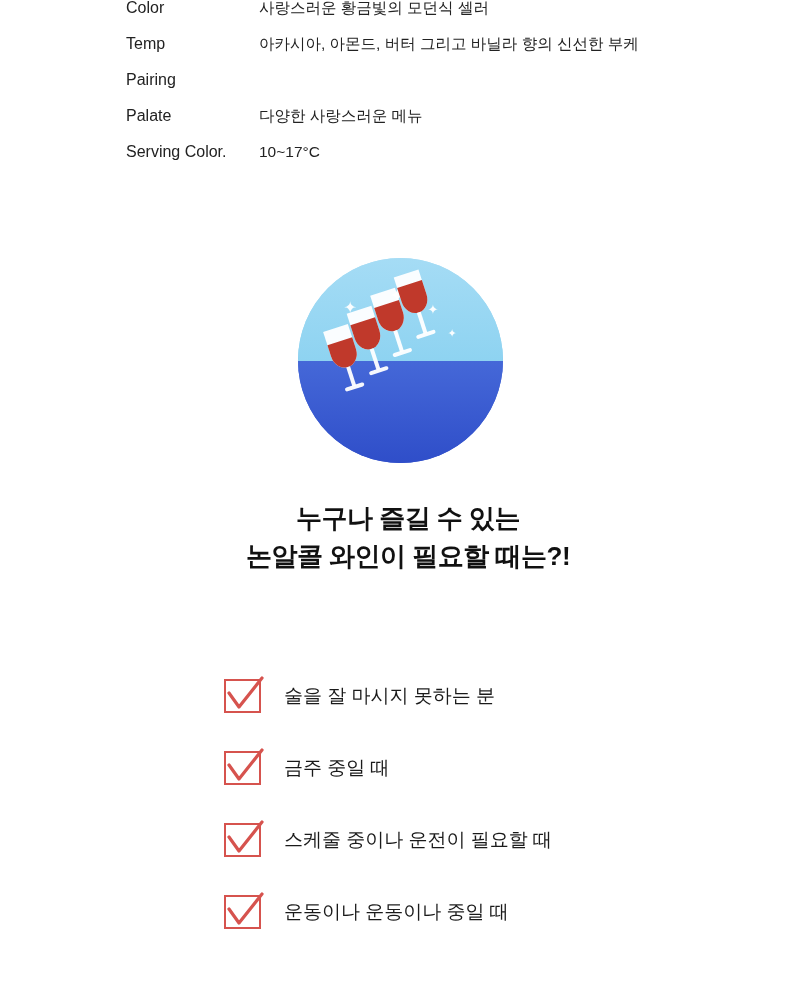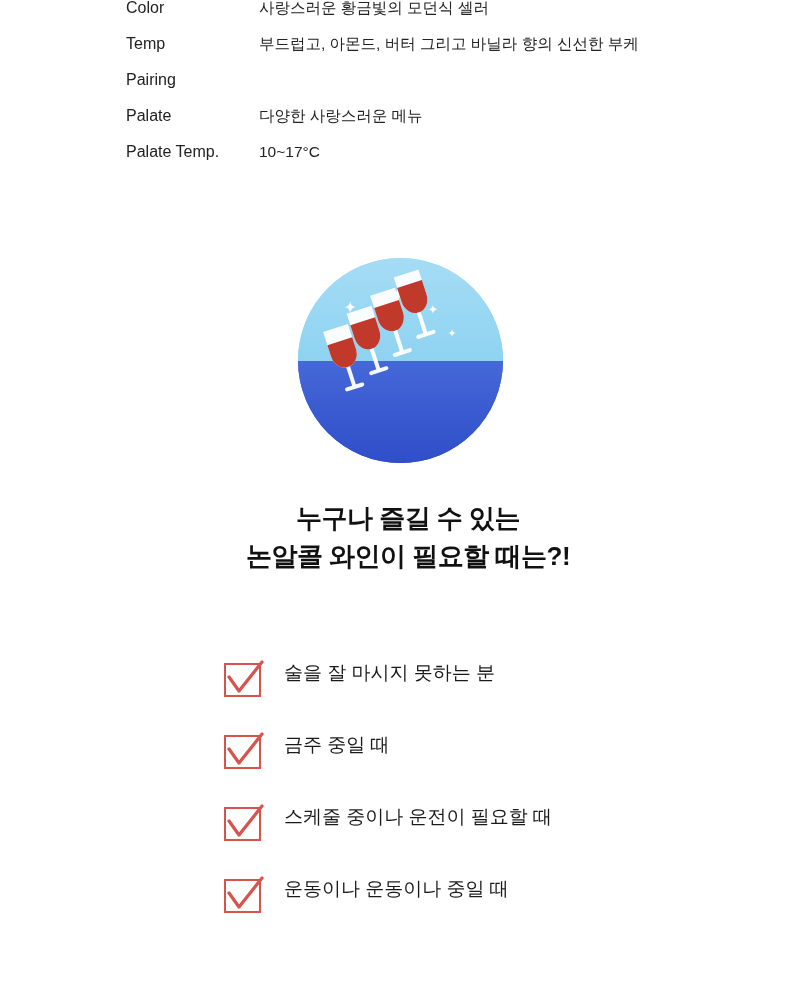--- a/index.html
+++ b/index.html
@@ -105,20 +105,21 @@
 
   
   .checklist {
     position: absolute;
     top: 660px;
     left: 222px;
     width: 480px;
   }
   .check-item {
     display: flex;
+    align-items: center;
     height: 72px;
   }
   .check-box {
     width: 44px;
     height: 40px;
     flex: 0 0 44px;
     position: relative;
     margin-right: 18px;
   }
   .check-box .box {
@@ -137,31 +138,31 @@
 </head>
 <body>
 
 <div class="spec-table">
   <div class="spec-row">
     <div class="spec-label">Color</div>
     <div class="spec-value">사랑스러운 황금빛의 모던식 셀러</div>
   </div>
   <div class="spec-row">
     <div class="spec-label">Temp</div>
-    <div class="spec-value">부드럽고, 아몬드, 버터 그리고 바닐라 향의 신선한 부케</div>
+    <div class="spec-value">아카시아, 아몬드, 버터 그리고 바닐라 향의 신선한 부케</div>
   </div>
   <div class="spec-row">
     <div class="spec-label">Pairing</div>
   </div>
   <div class="spec-row">
     <div class="spec-label">Palate</div>
     <div class="spec-value">다양한 사랑스러운 메뉴</div>
   </div>
   <div class="spec-row">
-    <div class="spec-label">Palate Temp.</div>
+    <div class="spec-label">Serving Color.</div>
     <div class="spec-value">10~17°C</div>
   </div>
 </div>
 
 <div class="illustration-wrap">
   <div class="circle-badge">
     <div class="sky"></div>
     <div class="sea"></div>
 
     <span class="sparkle s1">✦</span>

